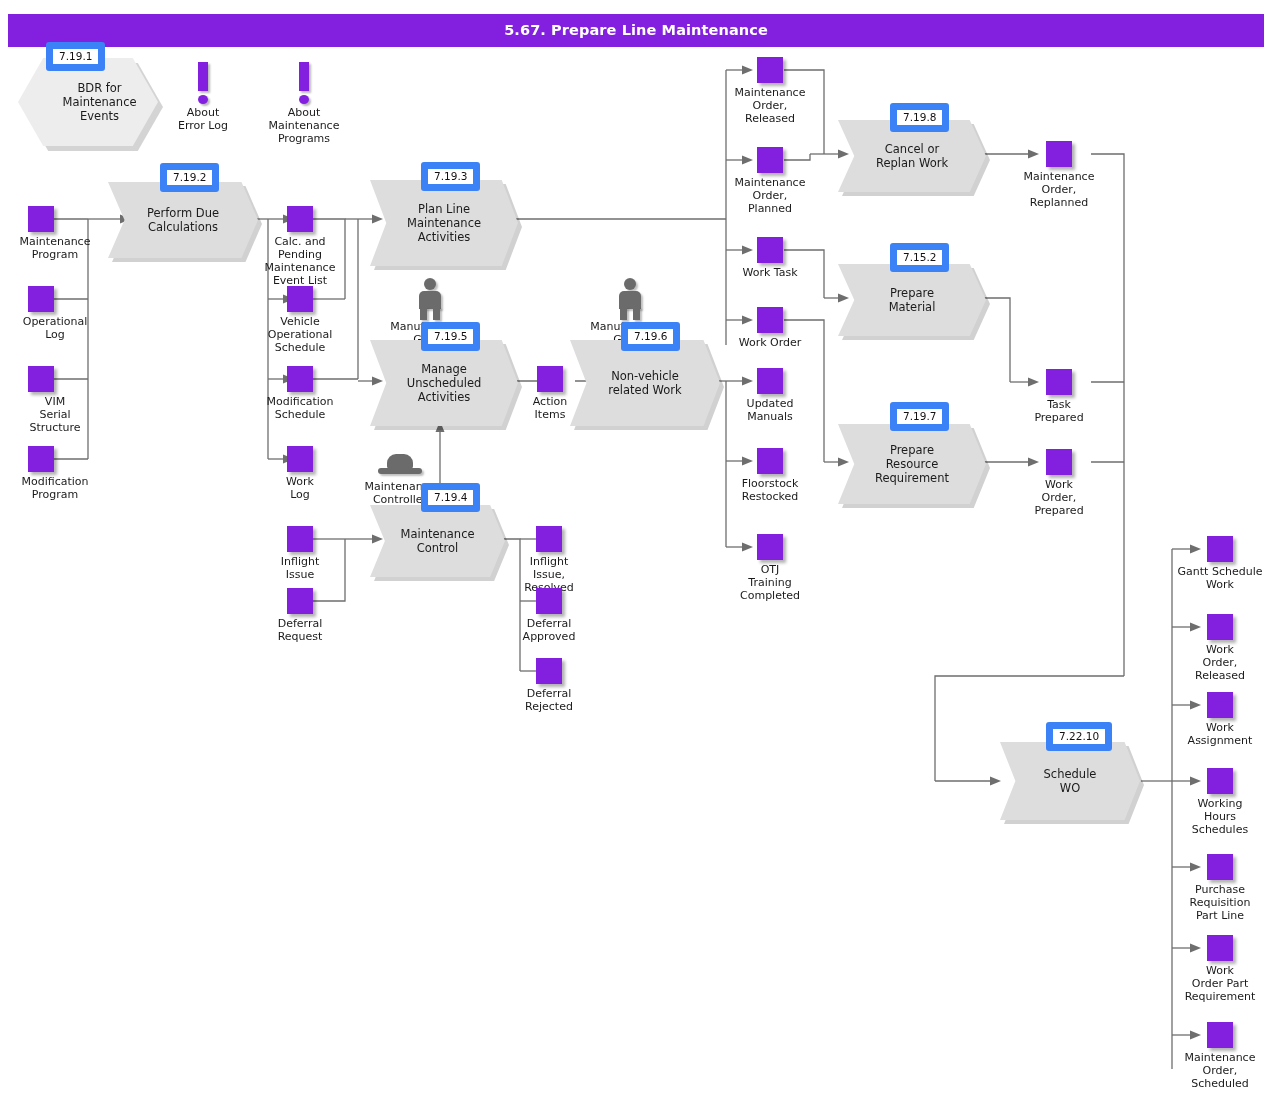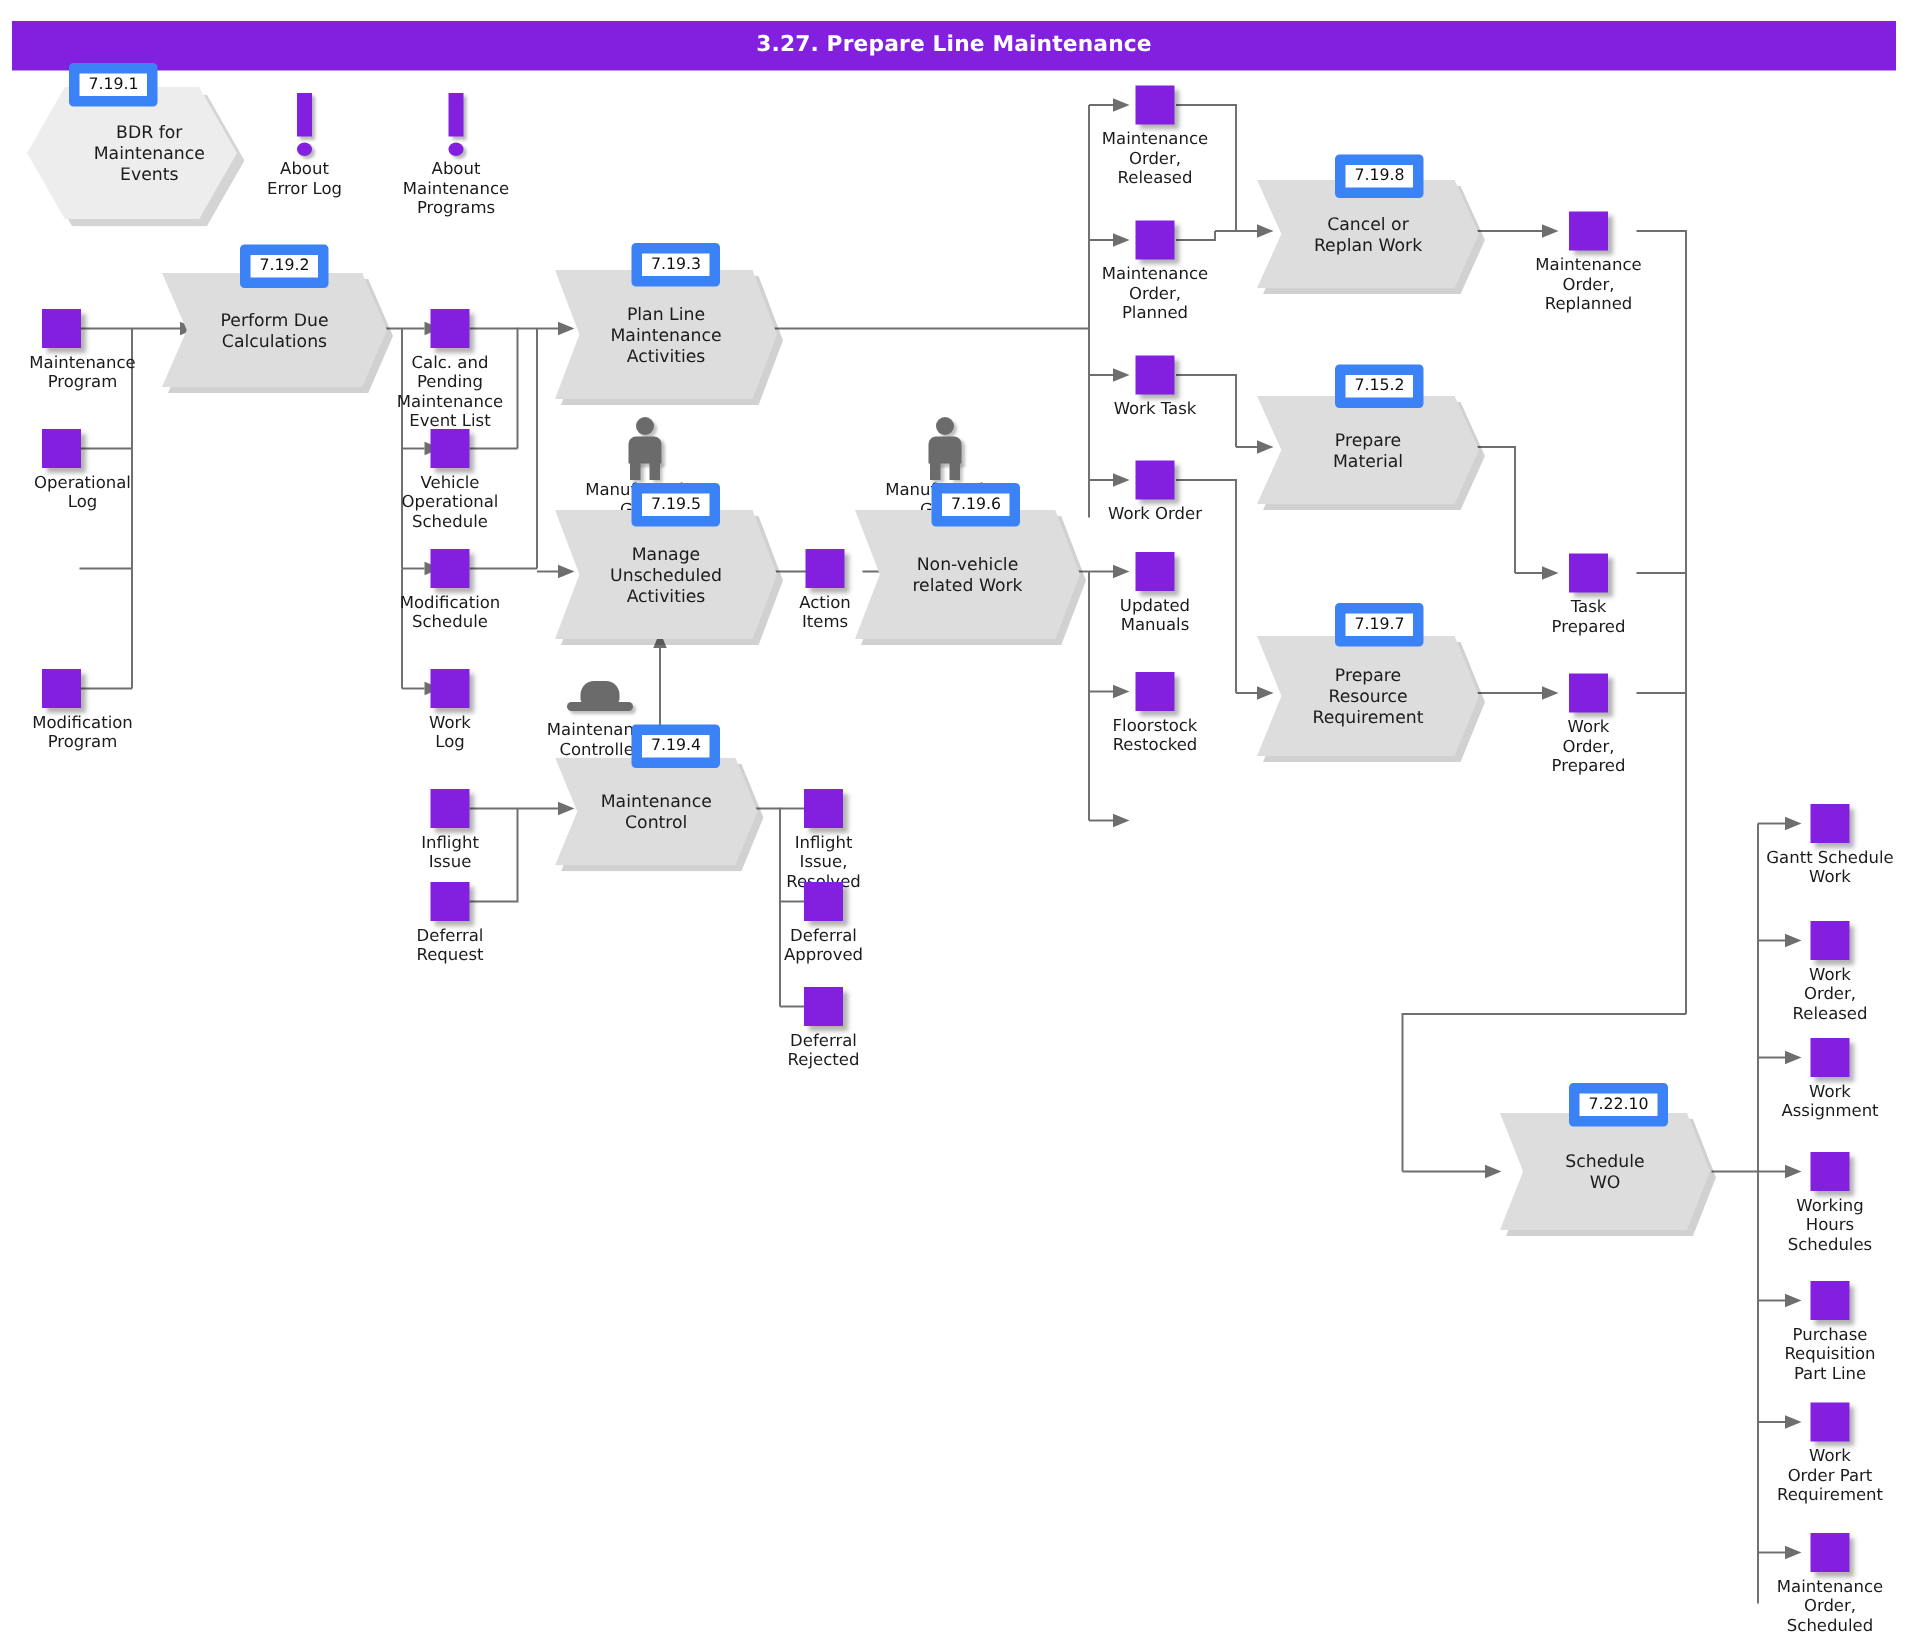--- a/index.html
+++ b/index.html
@@ -131,21 +131,21 @@
     background:#6B6B6B;border-radius:3px;box-shadow:2px 2px 2px rgba(0,0,0,.25);
   }
   .role .rcap{font-size:11px;line-height:13px;color:#1b1b1b;white-space:pre-line;}
 </style>
 </head>
 <body>
 
 <div id="canvas">
 
   <div class="titlebar">
-    <div class="txt">3.27. Prepare Line Maintenance</div>
+    <div class="txt">5.67. Prepare Line Maintenance</div>
   </div>
 
   <svg class="links">
     <defs></defs>
 
     <path d="M53,219 L88,219 L88,219"></path>
     <path d="M53,299 L88,299"></path>
     <path d="M53,379 L88,379"></path>
     <path d="M53,459 L88,459"></path>
     <path d="M88,219 L88,459"></path>
@@ -293,20 +293,26 @@
   <div class="dobj lft" style="left:0px;top:206px;">
     <div class="sq"></div>
     <div class="cap">Maintenance
 Program</div>
   </div>
   <div class="dobj lft" style="left:0px;top:286px;">
     <div class="sq"></div>
     <div class="cap">Operational
 Log</div>
   </div>
+  <div class="dobj lft" style="left:0px;top:366px;">
+    <div class="sq"></div>
+    <div class="cap">VIM
+Serial
+Structure</div>
+  </div>
   <div class="dobj lft" style="left:0px;top:446px;">
     <div class="sq"></div>
     <div class="cap">Modification
 Program</div>
   </div>
 
   <div class="procWrap" style="left:108px;top:182px;width:150px;height:76px;">
     <div class="procShadow" style="width:150px;height:76px;"></div>
     <div class="proc" style="left:0;top:0;width:150px;height:76px;position:absolute;">
       <div class="ptxt">Perform Due
@@ -462,20 +468,26 @@
   <div class="dobj" style="left:715px;top:368px;">
     <div class="sq"></div>
     <div class="cap">Updated
 Manuals</div>
   </div>
   <div class="dobj" style="left:715px;top:448px;">
     <div class="sq"></div>
     <div class="cap">Floorstock
 Restocked</div>
   </div>
+  <div class="dobj" style="left:715px;top:534px;">
+    <div class="sq"></div>
+    <div class="cap">OTJ
+Training
+Completed</div>
+  </div>
 
   <div class="procWrap" style="left:838px;top:120px;width:148px;height:72px;">
     <div class="procShadow" style="width:148px;height:72px;"></div>
     <div class="proc" style="left:0;top:0;width:148px;height:72px;position:absolute;">
       <div class="ptxt">Cancel or
 Replan Work</div>
     </div>
   </div>
   <div class="badge" style="left:890px;top:103px;">7.19.8</div>
 

